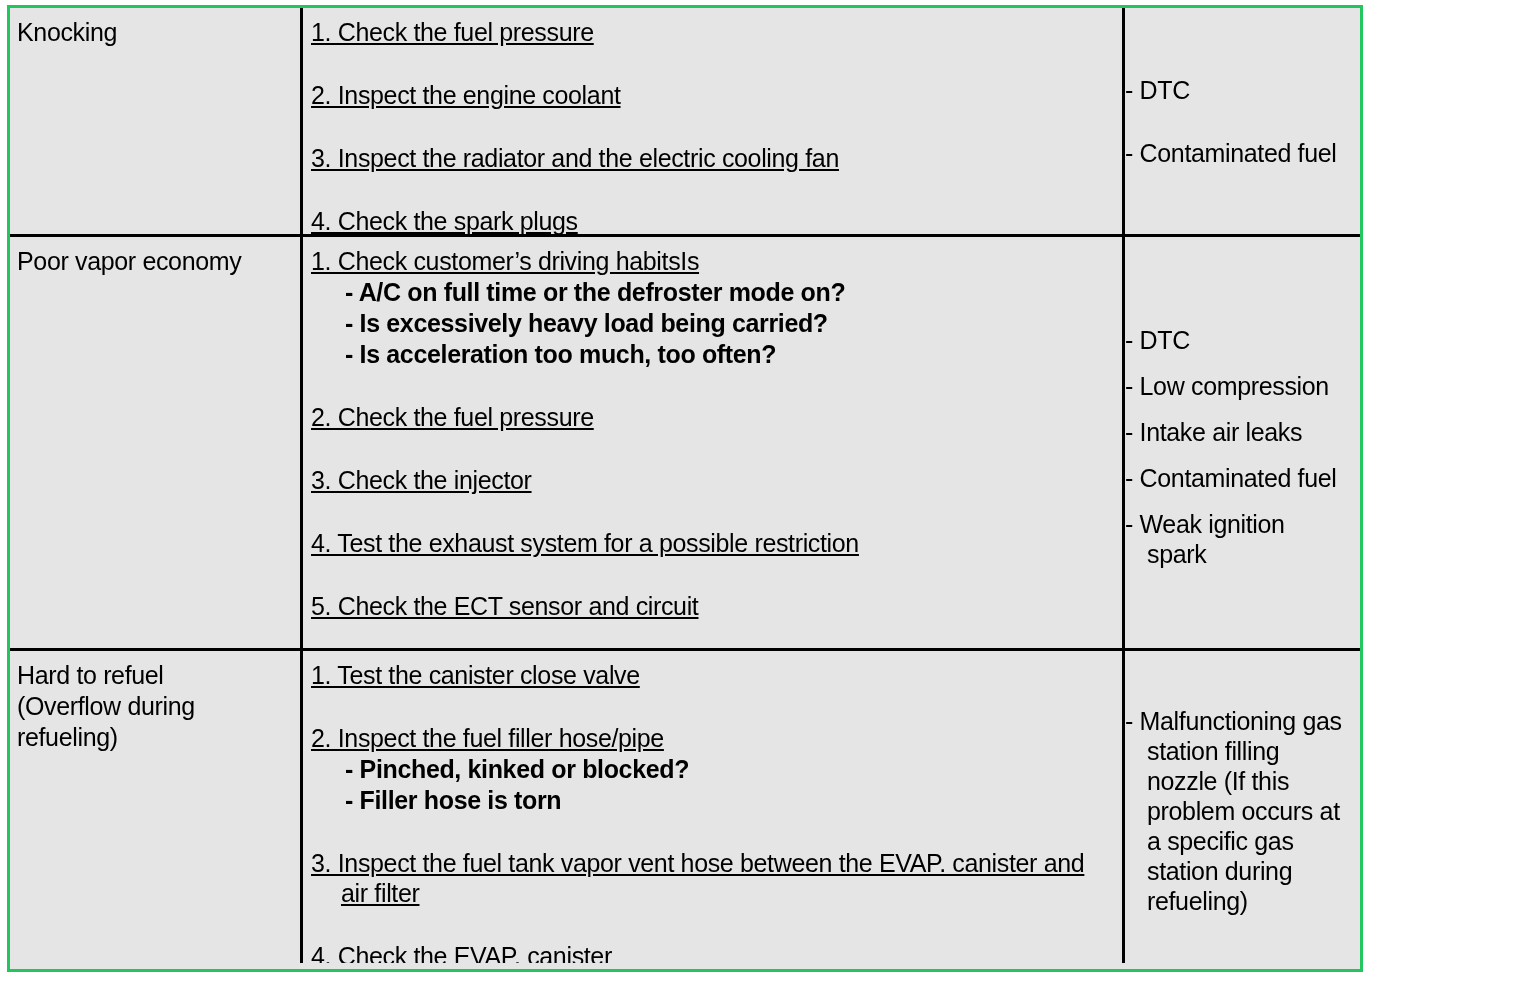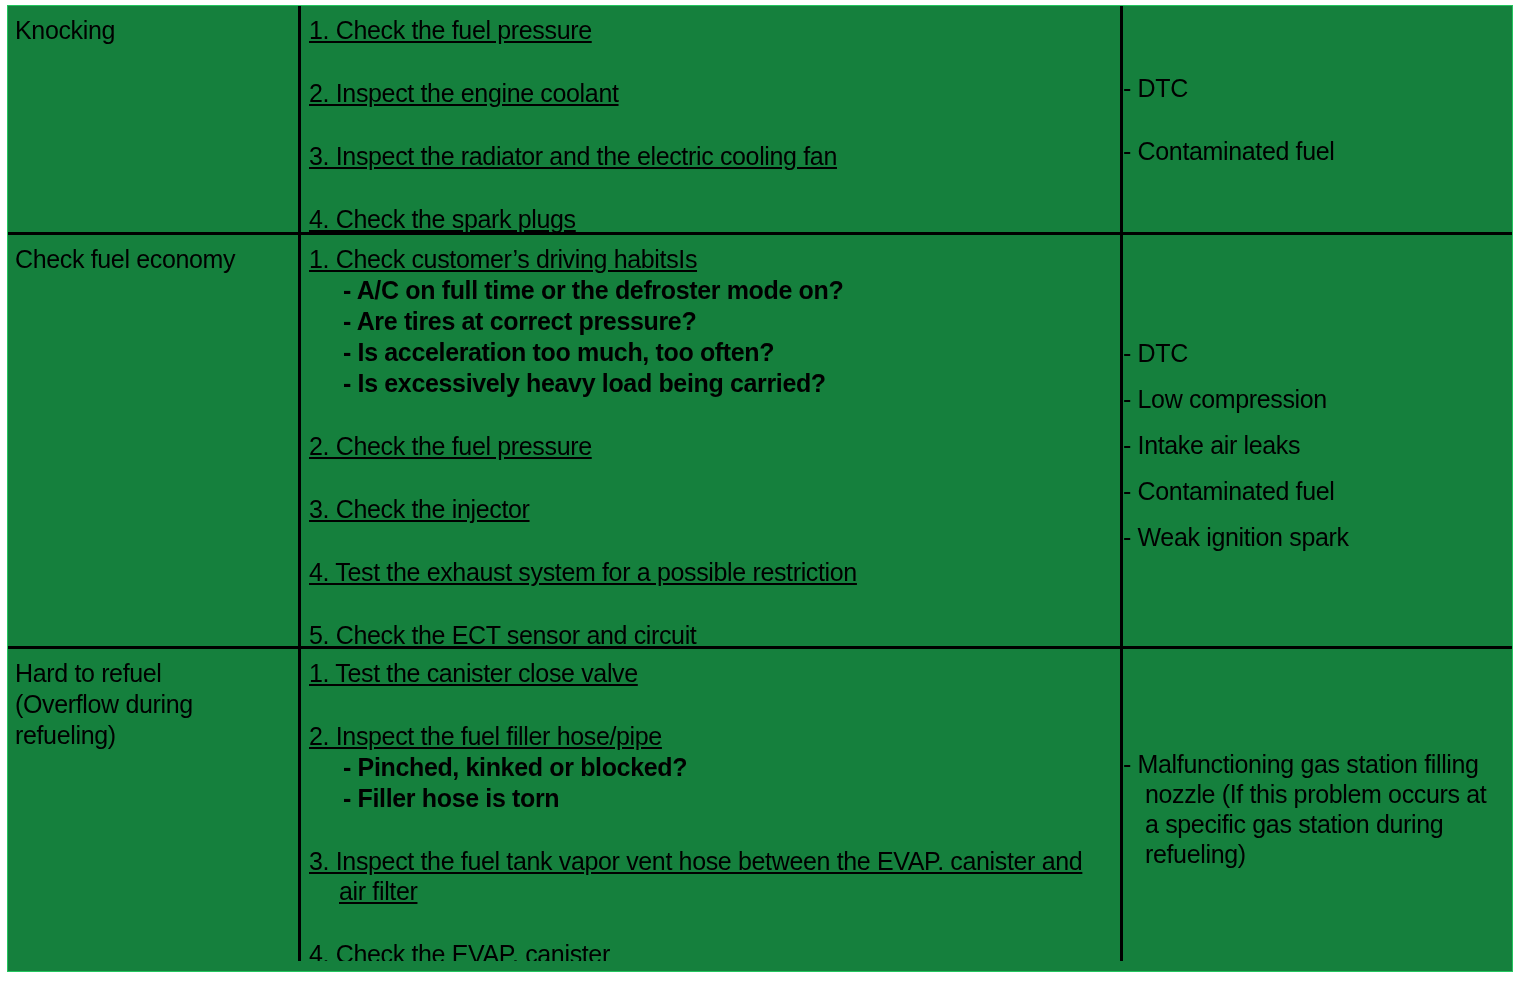--- a/index.html
+++ b/index.html
@@ -20,26 +20,26 @@
     width: 1520px;
     height: 988px;
     background: #ffffff;
   }
 
   
   .symptom-table {
     position: absolute;
     left: 7px;
     top: 5px;
-    width: 1506px;
+    width: 1356px;
     height: 967px;
     box-sizing: border-box;
-    border: 1px solid #22c55e;
+    border: 3px solid #22c55e;
     border-collapse: collapse;
-    background: #15803d;
+    background: #e5e5e5;
   }
 
   .trow {
     display: flex;
     box-sizing: border-box;
     border-bottom: 3px solid #000000;
   }
   .trow.last { border-bottom: none; }
 
   .row-1 { height: 229px; }
@@ -150,29 +150,28 @@
 
       <div class="cell col-cause causes-r1">
         <div class="cause">- DTC</div>
         <div class="cause">- Contaminated fuel</div>
       </div>
     </div>
 
     <div class="trow row-2">
 
       <div class="cell col-symptom">
-        <div class="sym-line">Check fuel economy</div>
+        <div class="sym-line">Poor vapor economy</div>
       </div>
 
       <div class="cell col-action">
         <div class="step">1. Check customer’s driving habitsIs</div>
         <div class="substep">- A/C on full time or the defroster mode on?</div>
-        <div class="substep">- Are tires at correct pressure?</div>
+        <div class="substep">- Is excessively heavy load being carried?</div>
         <div class="substep">- Is acceleration too much, too often?</div>
-        <div class="substep">- Is excessively heavy load being carried?</div>
         <div class="step">2. Check the fuel pressure</div>
         <div class="step">3. Check the injector</div>
         <div class="step">4. Test the exhaust system for a possible restriction</div>
         <div class="step">5. Check the ECT sensor and circuit</div>
       </div>
 
       <div class="cell col-cause causes-r2">
         <div class="cause">- DTC</div>
         <div class="cause">- Low compression</div>
         <div class="cause">- Intake air leaks</div>

